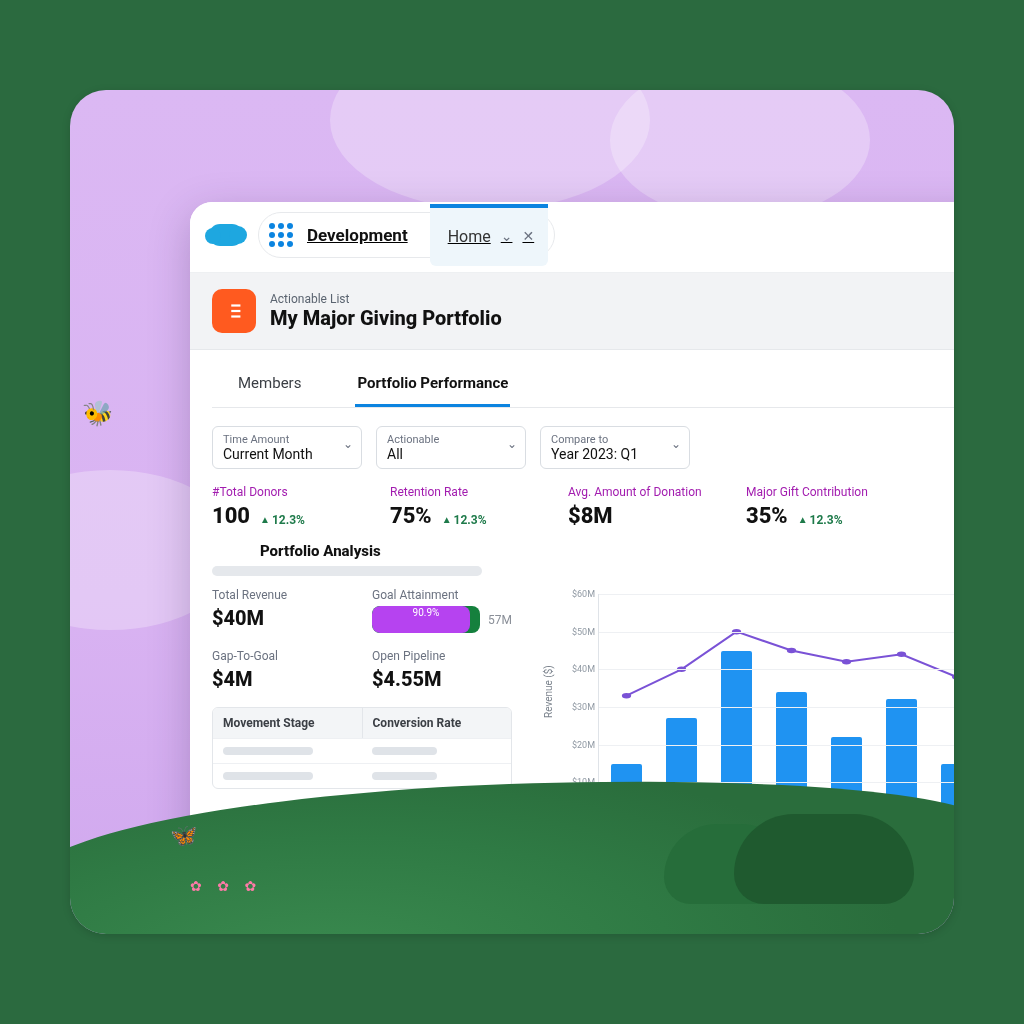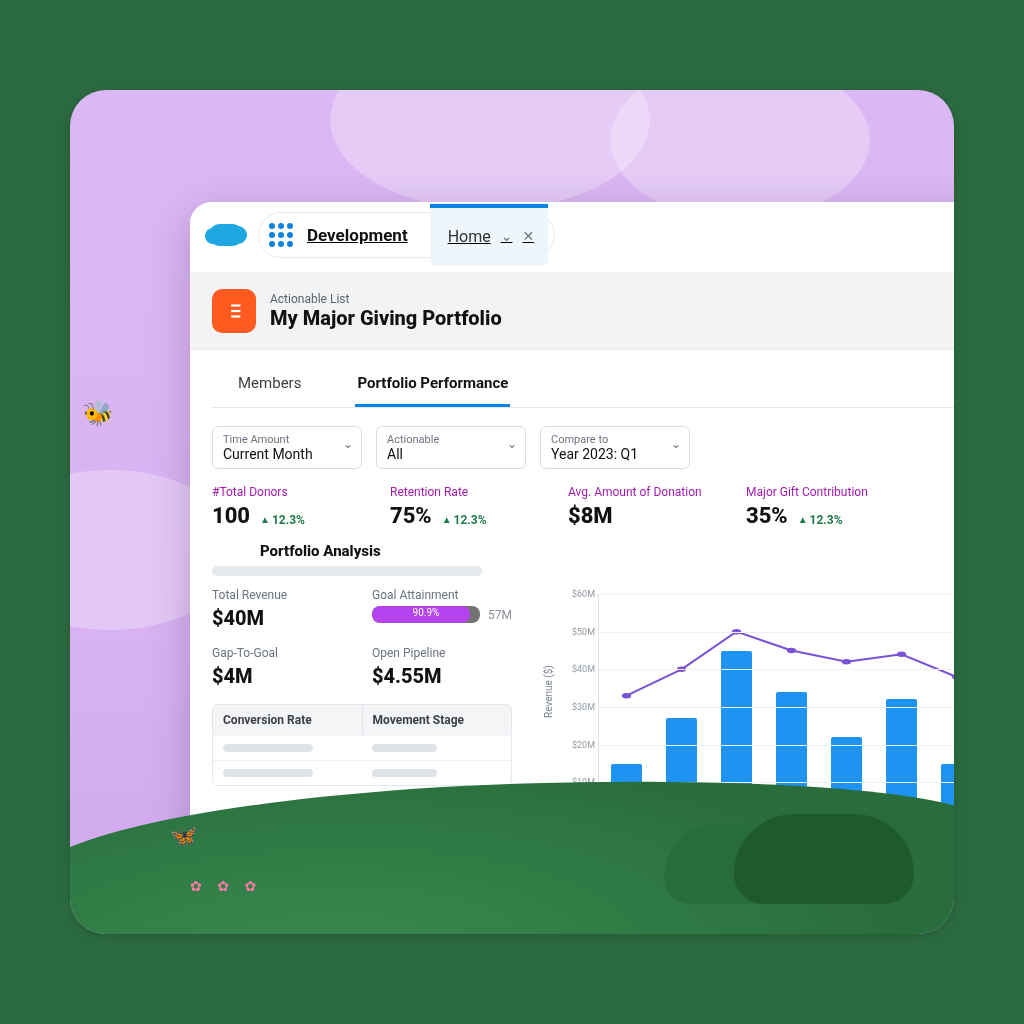--- a/index.html
+++ b/index.html
@@ -122,21 +122,21 @@
   .delta { font-size:12px; color:#1e7a4a; font-weight:700; margin-left:6px; display:inline-flex; align-items:center; gap:2px;}
   .delta .tri{ font-size:10px; }
   .section-title{ font-size:15px; font-weight:800; color:#111; margin:6px 0 6px 0;padding-left:48px;}
   .scrollbar-fake{ width:270px; height:10px; border-radius:6px; background:#e5e8ec; margin-bottom:12px;}
   .lower { display:flex; gap:40px; }
   .left-col { width: 300px; }
   .metric-grid { display:grid; grid-template-columns: 1fr 1fr; gap:16px 20px; margin-bottom:16px;}
   .metric .mlabel{ font-size:12px;color:#6b7280; margin-bottom:4px;}
   .metric .mval{ font-size:20px; font-weight:800; color:#111;}
   .goal-bar { display:flex;align-items:center; gap:8px;}
-  .goal-track{ flex:1; height:17px; border-radius:8px; background:#737373; position:relative; overflow:hidden;}
+  .goal-track{ flex:1; height:27px; border-radius:8px; background:#15803d; position:relative; overflow:hidden;}
   .goal-fill{ position:absolute; left:0; top:0; bottom:0; background:#b643f0; border-radius:8px;}
   .goal-pct{ position:absolute; left:50%; top:0; transform:translateX(-50%); font-size:10px; color:#fff; line-height:14px;}
   .goal-target{ font-size:12px; color:#8a8f98;}
   .mini-table{ border:1px solid #e3e6ea; border-radius:6px; overflow:hidden;}
   .mini-table .thead{ display:flex; background:#f3f5f7; }
   .mini-table .th{ flex:1; padding:8px 10px; font-size:12px; font-weight:700; color:#3b3f45; border-right:1px solid #e3e6ea;}
   .mini-table .th:last-child{border-right:none;}
   .mini-table .trow{ display:flex; border-top:1px solid #eef0f3;}
   .mini-table .td{ flex:1; padding:8px 10px;}
   .skeleton{ height:8px; border-radius:4px; background:#dfe3e8;}
@@ -293,22 +293,22 @@
               <div class="mval">$4M</div>
             </div>
             <div class="metric">
               <div class="mlabel">Open Pipeline</div>
               <div class="mval">$4.55M</div>
             </div>
           </div>
 
           <div class="mini-table">
             <div class="thead">
+              <div class="th">Movement Stage</div>
               <div class="th">Conversion Rate</div>
-              <div class="th">Movement Stage</div>
             </div>
             <div class="trow">
               <div class="td">
                   <div class="skeleton med"></div>
                 </div>
               <div class="td">
                   <div class="skeleton short"></div>
                 </div>
             </div>
             <div class="trow">

